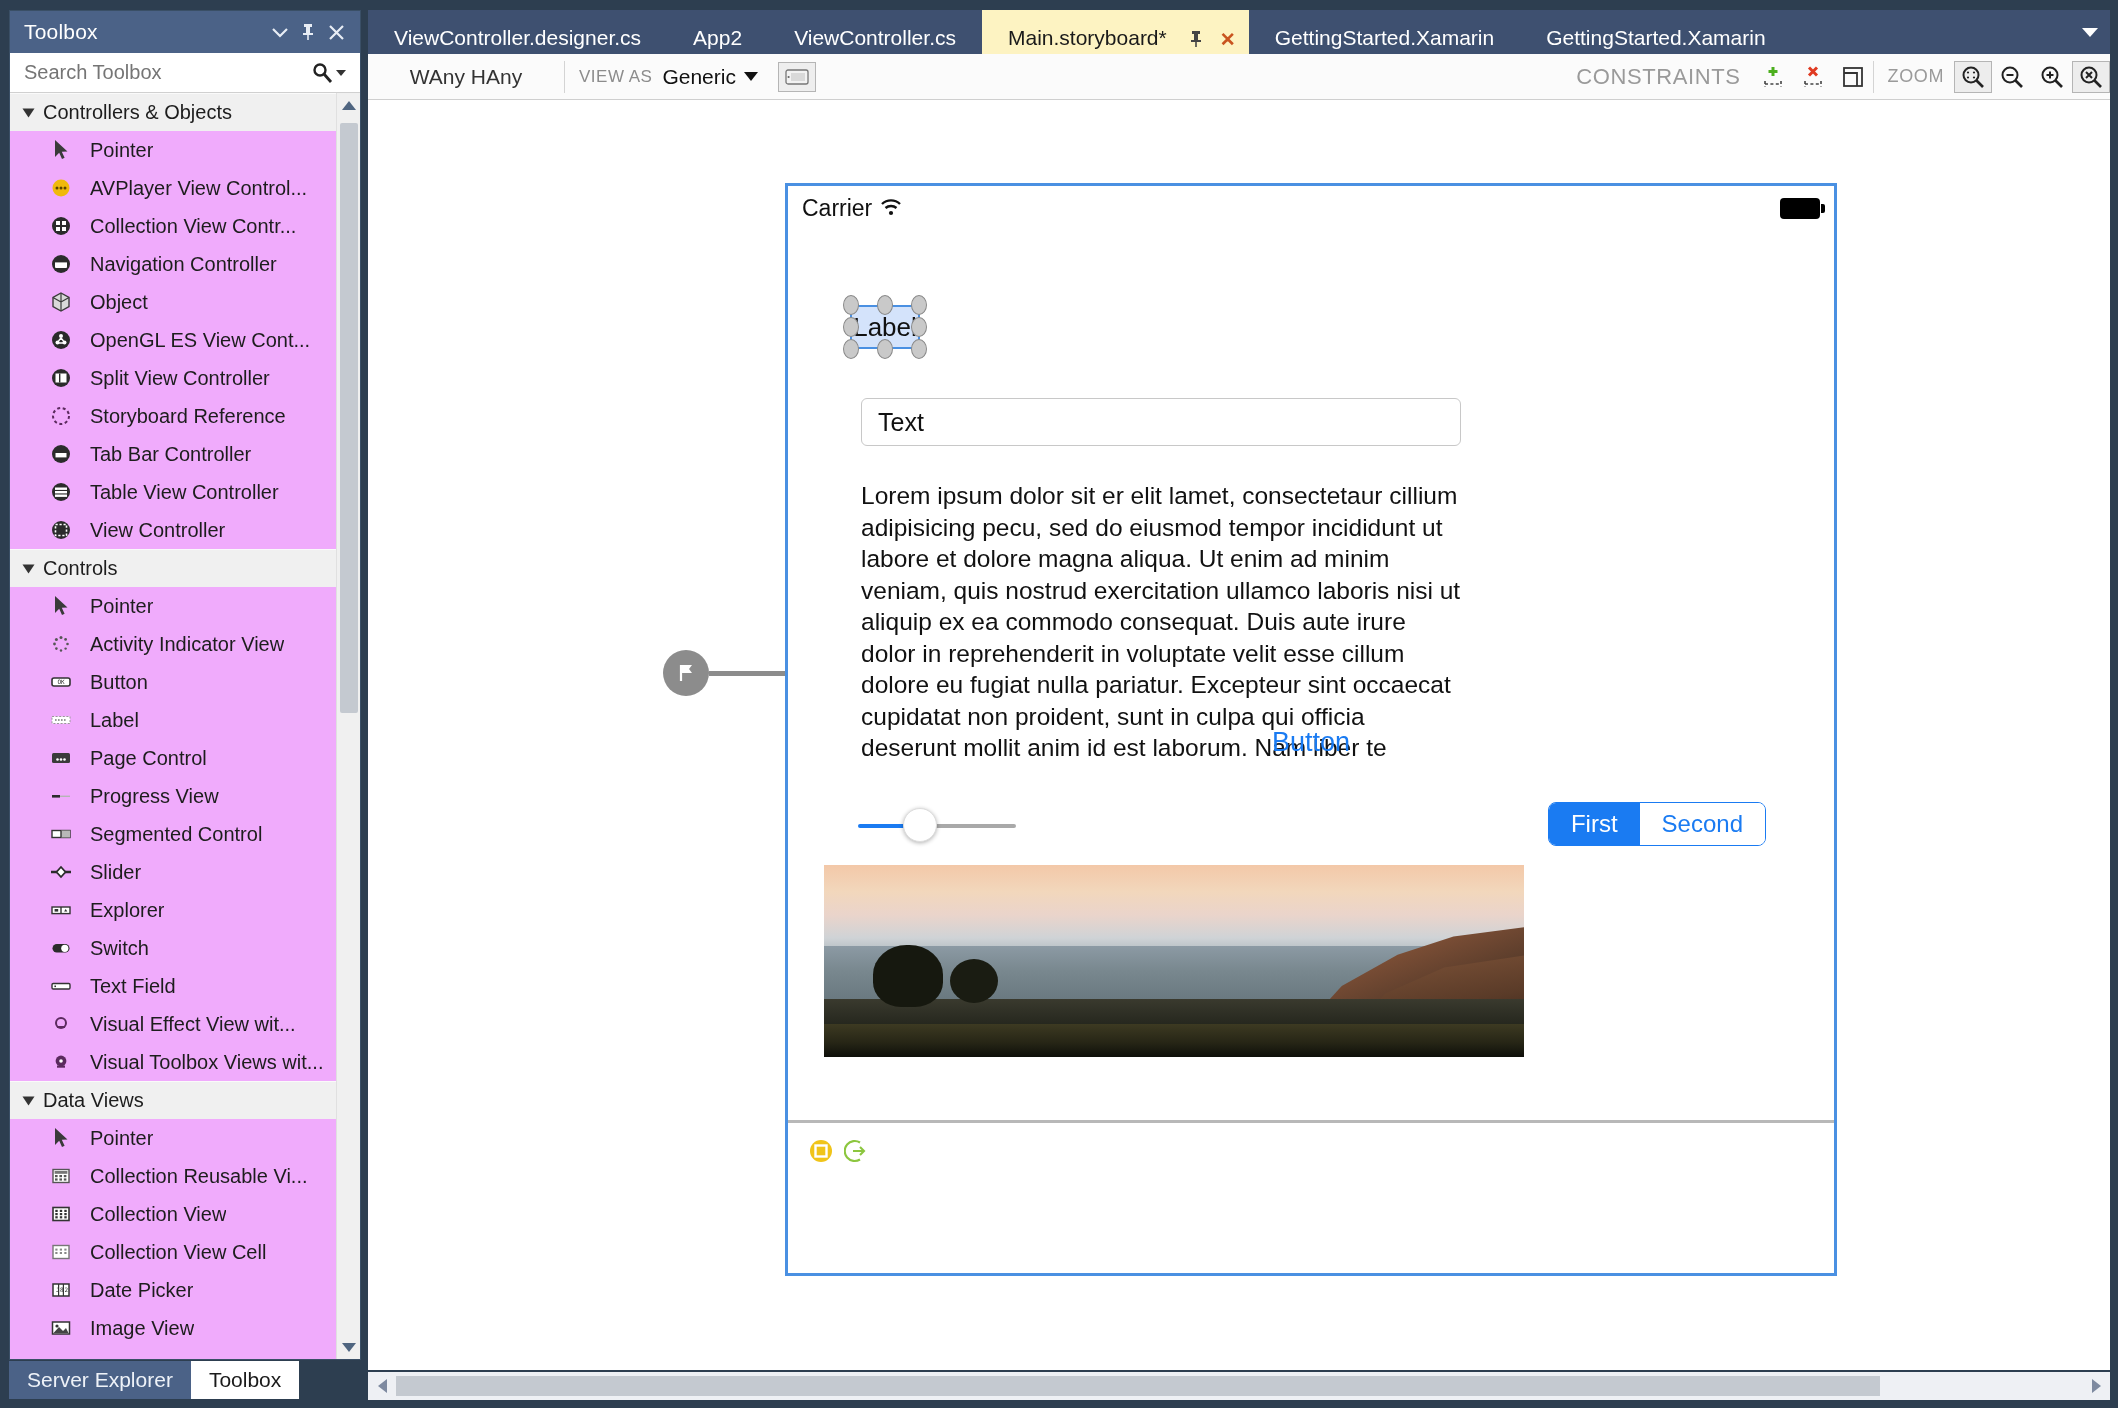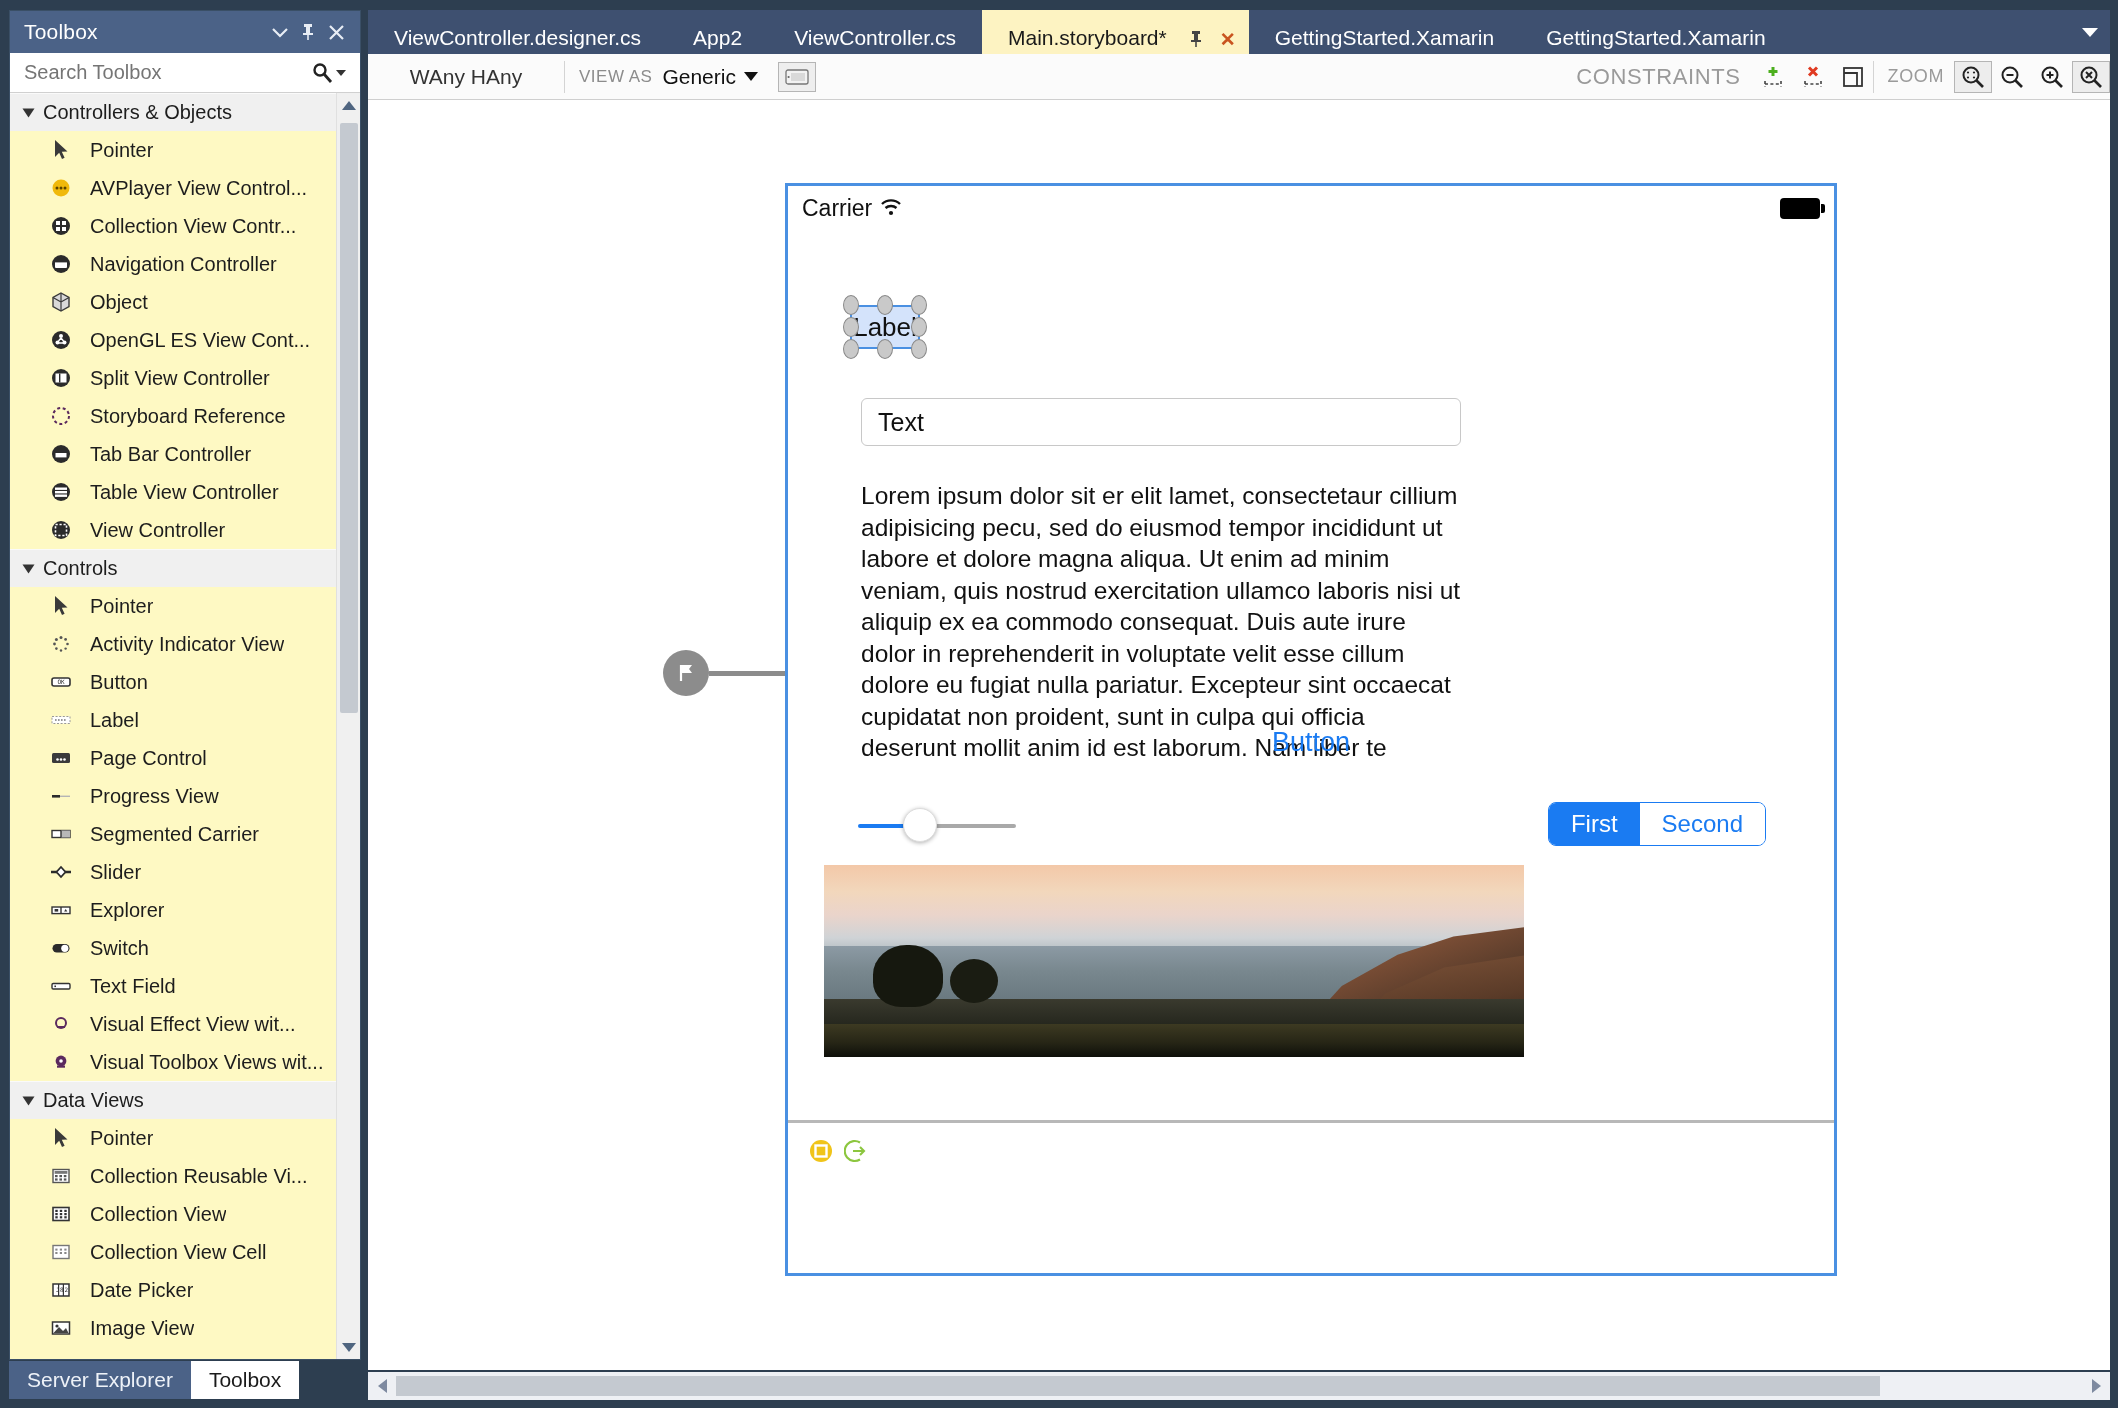--- a/index.html
+++ b/index.html
@@ -75,21 +75,21 @@
   .toolbox-body {
     flex: 1 1 auto;
     position: relative;
     display: flex;
     overflow: hidden;
     background: #ffffff;
   }
   .toolbox-list {
     flex: 1 1 auto;
     overflow: hidden;
-    background: #fef9c3;
+    background: #f0abfc;
     position: relative;
   }
   .tb-scrollbar {
     width: 24px;
     background: #f0f0f0;
     border-left: 1px solid #e0e0e0;
     position: relative;
     flex: 0 0 auto;
   }
   .tb-sb-arrow {
@@ -722,21 +722,21 @@
             <span class="lbl">Progress View</span>
           </div>
           <div class="tb-item">
             <span class="ico">
               <svg width="24" height="24" viewBox="0 0 24 24">
                 <rect x="3" y="8.5" width="18" height="7" fill="#fff" stroke="#333" stroke-width="1.4"></rect>
                 <rect x="12" y="8.5" width="9" height="7" fill="#b8b8b8"></rect>
                 <path d="M12 8.5 v7" stroke="#333" stroke-width="1.4"></path>
               </svg>
             </span>
-            <span class="lbl">Segmented Carrier</span>
+            <span class="lbl">Segmented Control</span>
           </div>
           <div class="tb-item">
             <span class="ico">
               <svg width="24" height="24" viewBox="0 0 24 24">
                 <path d="M2 12 h6 M16 12 h6" stroke="#2b2b2b" stroke-width="2.6"></path>
                 <path d="M12 7 L16.5 12 L12 17 L7.5 12 Z" fill="#fff" stroke="#2b2b2b" stroke-width="1.8"></path>
               </svg>
             </span>
             <span class="lbl">Slider</span>
           </div>

